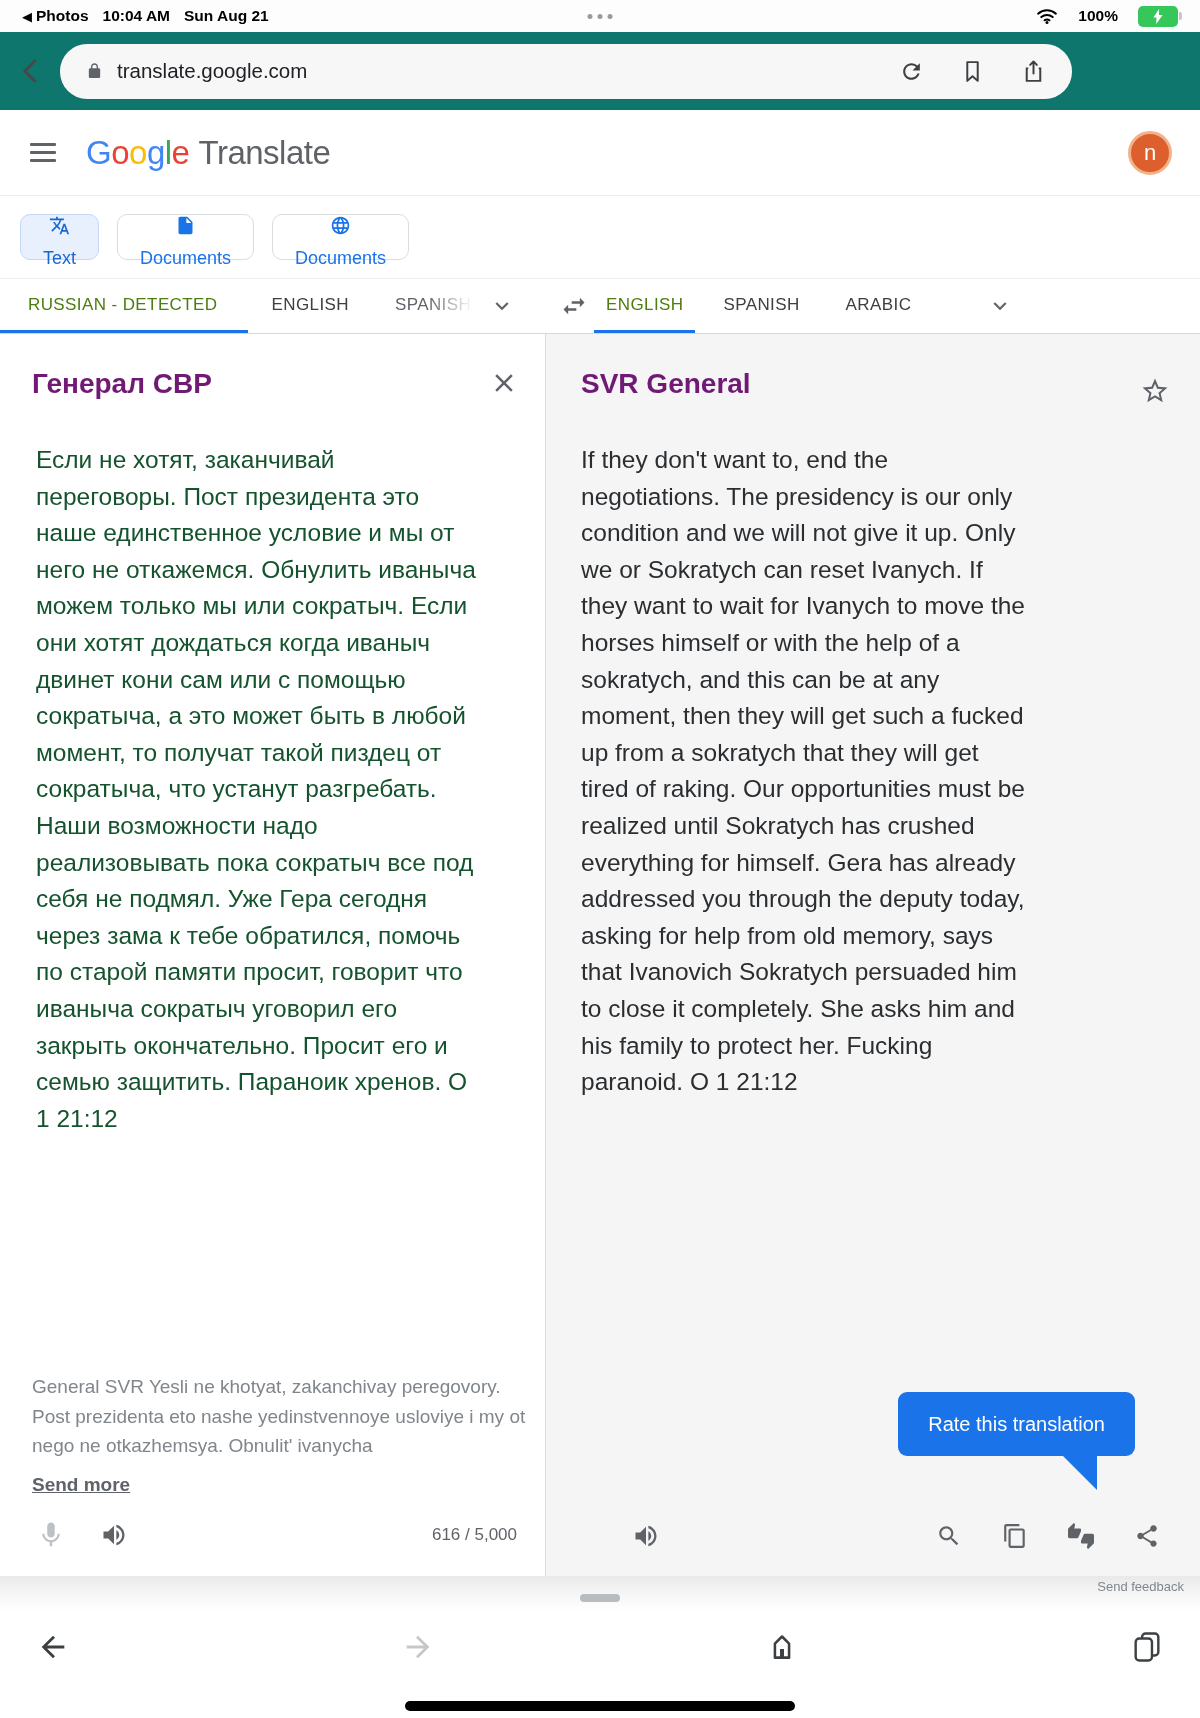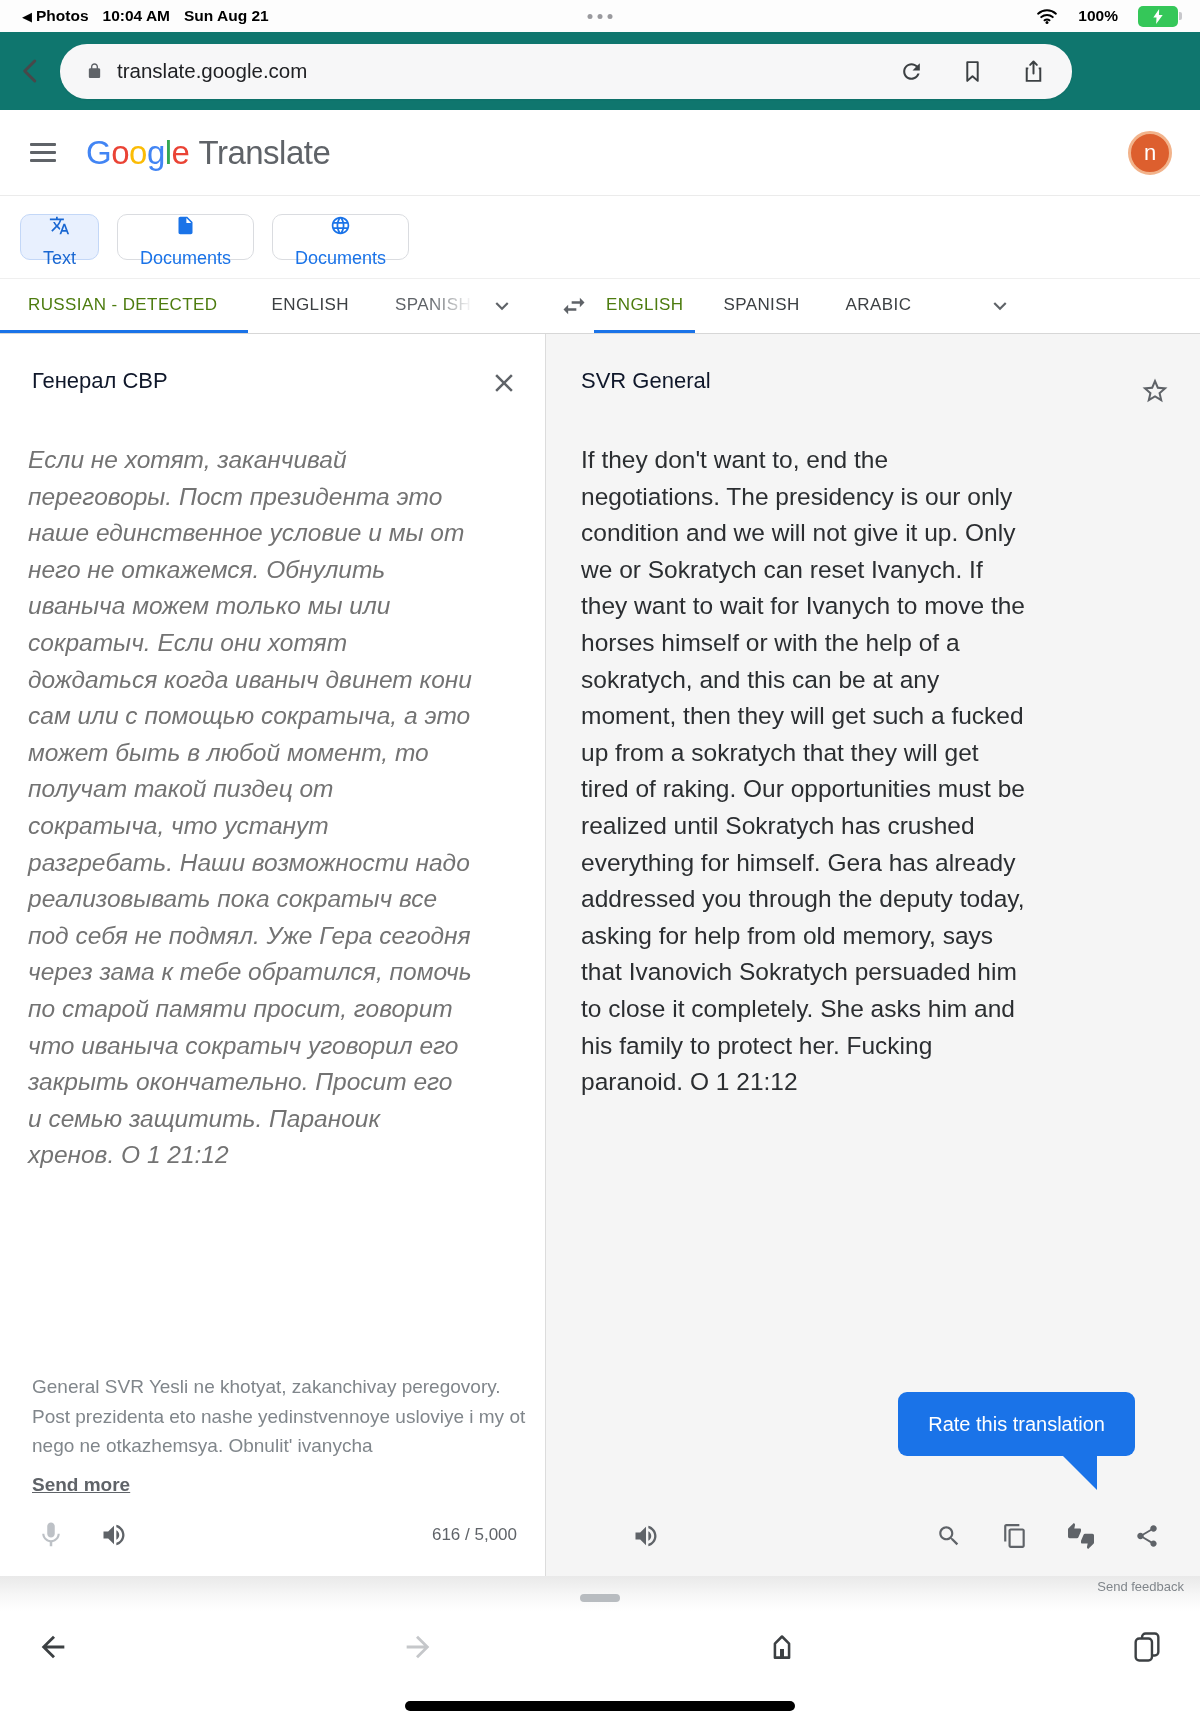--- a/index.html
+++ b/index.html
@@ -75,26 +75,26 @@
   
   .panels { position:absolute; top:334px; left:0; width:100%; height:1242px; display:flex; }
   .panel { position:relative; height:100%; }
   .panel.src { width:546px; background:#fff; border-right:1px solid #dcdcdc; }
   .panel.tgt { width:654px; background:#f5f5f5; }
 
   .panel-title-row { position:absolute; top:34px; left:0; right:0; display:flex;
     align-items:flex-start; justify-content:space-between; }
   .panel.src .panel-title-row { padding:0 26px 0 32px; }
   .panel.tgt .panel-title-row { padding:0 30px 0 35px;text-align:right; }
-  .panel-title { font-size:22px; color:#0f172a; }
+  .panel-title { font-size:28px; color:#701a75;font-weight:bold; }
   .close-btn svg, .star-btn svg { width:30px; height:30px; color:#5f6368; display:block; cursor:pointer; }
   .star-btn { margin-top:8px; }
 
-  .src-text { position:absolute; top:108px; left:28px; width:444px;
-    font-size:24.5px; line-height:36.6px; color:#737373;font-style:italic; }
+  .src-text { position:absolute; top:108px; left:36px; width:444px;
+    font-size:24.5px; line-height:36.6px; color:#14532d; }
   .tgt-text { position:absolute; top:108px; left:35px; width:452px;
     font-size:24.5px; line-height:36.6px; color:#2b2e31; }
 
   .translit { position:absolute; top:1038px; left:32px; width:496px;
     font-size:19px; line-height:29.5px; color:#80868b; }
   .show-more { position:absolute; top:1140px; left:32px; font-size:19px; font-weight:700;
     color:#5f6368; text-decoration:underline; cursor:pointer; }
 
   .panel-footer { position:absolute; bottom:26px; left:0; right:0; display:flex; align-items:center; }
   .panel.src .panel-footer { padding:0 28px 0 36px; }

